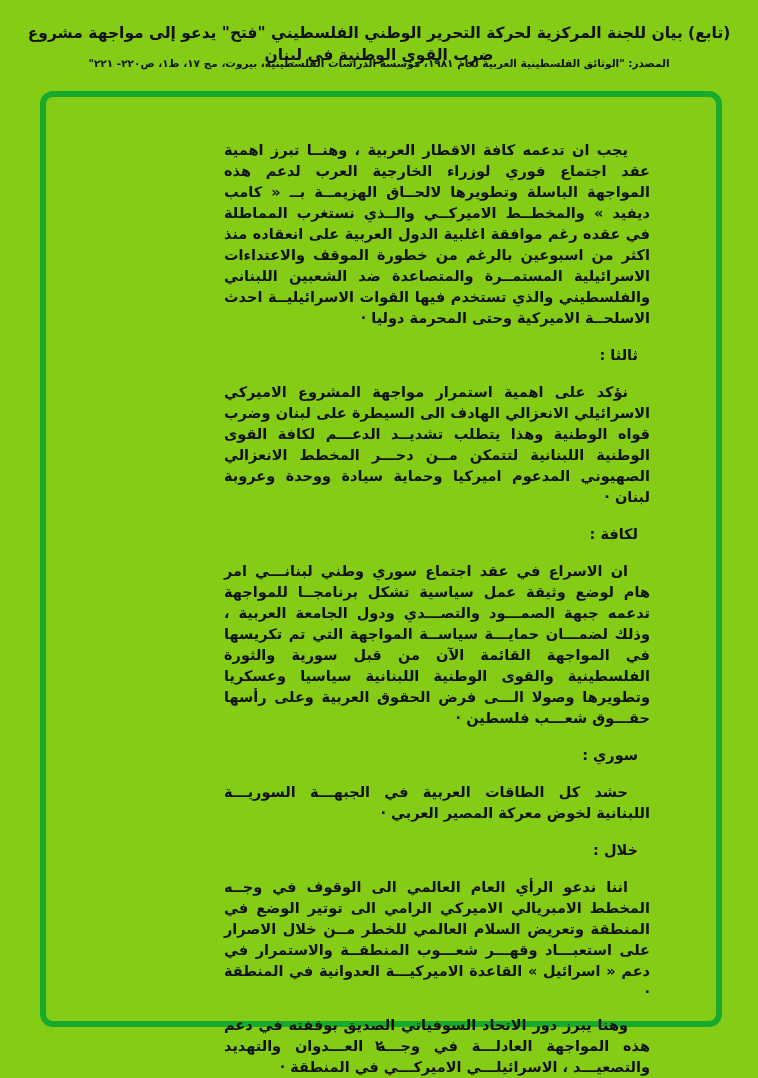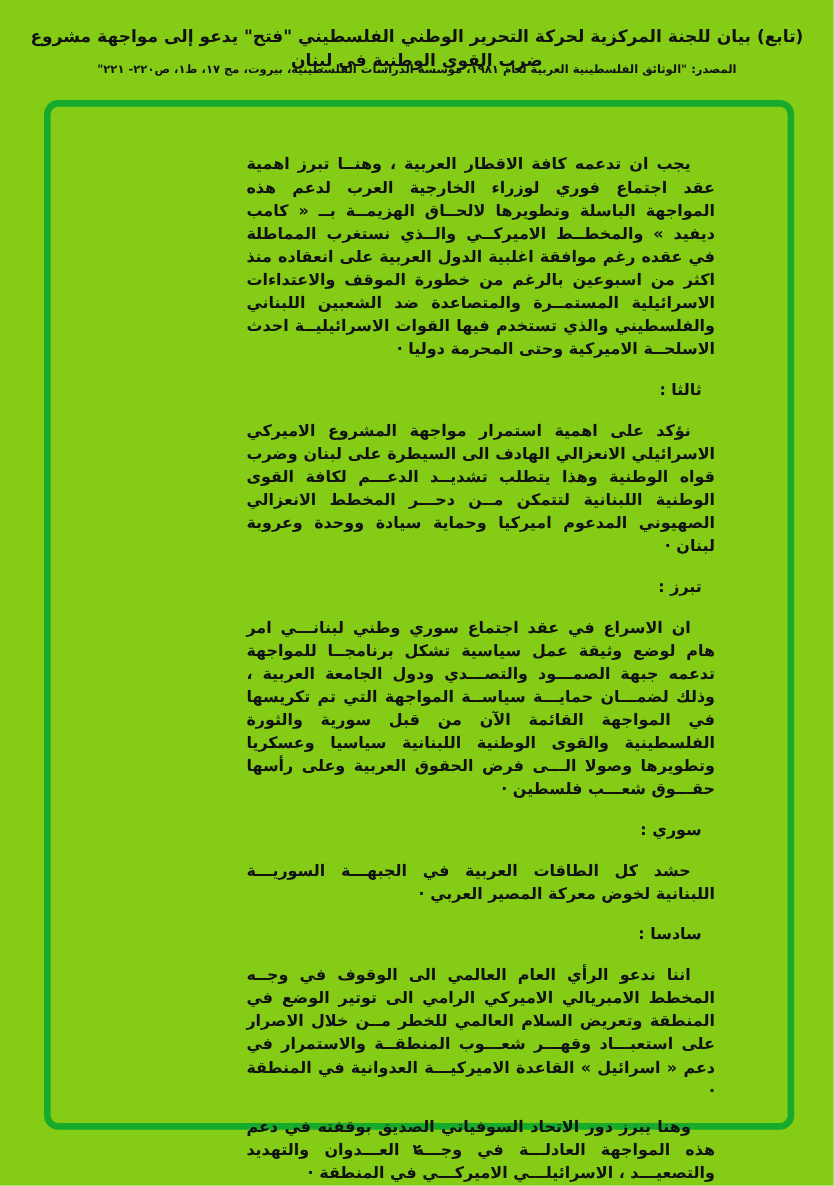--- a/index.html
+++ b/index.html
@@ -85,24 +85,24 @@
   <div class="title">(تابع) بيان للجنة المركزية لحركة التحرير الوطني الفلسطيني "فتح" يدعو إلى مواجهة مشروع ضرب القوى الوطنية في لبنان</div>
 
   <div class="source">المصدر: "الوثائق الفلسطينية العربية لعام ١٩٨١،  مؤسسة الدراسات الفلسطينية، بيروت، مج ١٧، ط١، ص٢٢٠- ٢٢١"</div>
 
   <div class="frame" style="border-color: rgb(22, 171, 45);"></div>
 
   <div class="textblock">
     <p class="para">يجب ان تدعمه كافة الاقطار العربية ، وهنــا تبرز اهمية عقد اجتماع فوري لوزراء الخارجية العرب لدعم هذه المواجهة الباسلة وتطويرها لالحــاق الهزيمــة بــ « كامب ديفيد » والمخطــط الاميركــي والــذي نستغرب المماطلة في عقده رغم موافقة اغلبية الدول العربية على انعقاده منذ اكثر من اسبوعين بالرغم من خطورة الموقف والاعتداءات الاسرائيلية المستمــرة والمتصاعدة ضد الشعبين اللبناني والفلسطيني والذي تستخدم فيها القوات الاسرائيليــة احدث الاسلحــة الاميركية وحتى المحرمة دوليا ·</p>
     <p class="heading">ثالثا :</p>
     <p class="para">نؤكد على اهمية استمرار مواجهة المشروع الاميركي الاسرائيلي الانعزالي الهادف الى السيطرة على لبنان وضرب قواه الوطنية وهذا يتطلب تشديــد الدعـــم لكافة القوى الوطنية اللبنانية لتتمكن مــن دحـــر المخطط الانعزالي الصهيوني المدعوم اميركيا وحماية سيادة ووحدة وعروبة لبنان ·</p>
-    <p class="heading">تبرز :</p>
+    <p class="heading">لكافة :</p>
     <p class="para">ان الاسراع في عقد اجتماع سوري وطني لبنانـــي امر هام لوضع وثيقة عمل سياسية تشكل برنامجــا للمواجهة تدعمه جبهة الصمـــود والتصـــدي ودول الجامعة العربية ، وذلك لضمـــان حمايـــة سياســة المواجهة التي تم تكريسها في المواجهة القائمة الآن من قبل سورية والثورة الفلسطينية والقوى الوطنية اللبنانية سياسيا وعسكريا وتطويرها وصولا الـــى فرض الحقوق العربية وعلى رأسها حقـــوق شعـــب فلسطين ·</p>
     <p class="heading">سوري :</p>
     <p class="para">حشد كل الطاقات العربية في الجبهـــة السوريـــة اللبنانية لخوض معركة المصير العربي ·</p>
-    <p class="heading">سادسا :</p>
+    <p class="heading">خلال :</p>
     <p class="para">اننا ندعو الرأي العام العالمي الى الوقوف في وجــه المخطط الامبريالي الاميركي الرامي الى توتير الوضع في المنطقة وتعريض السلام العالمي للخطر مــن خلال الاصرار على استعبـــاد وقهـــر شعـــوب المنطقــة والاستمرار في دعم « اسرائيل » القاعدة الاميركيـــة العدوانية في المنطقة ·</p>
     <p class="para">وهنا يبرز دور الاتحاد السوفياتي الصديق بوقفته في دعم هذه المواجهة العادلـــة في وجـــه العـــدوان والتهديد والتصعيـــد ، الاسرائيلـــي الاميركـــي في المنطقة ·</p>
   </div>
 
   <div class="pagenum">٢</div>
 
 </div>
 
 </body></html>

